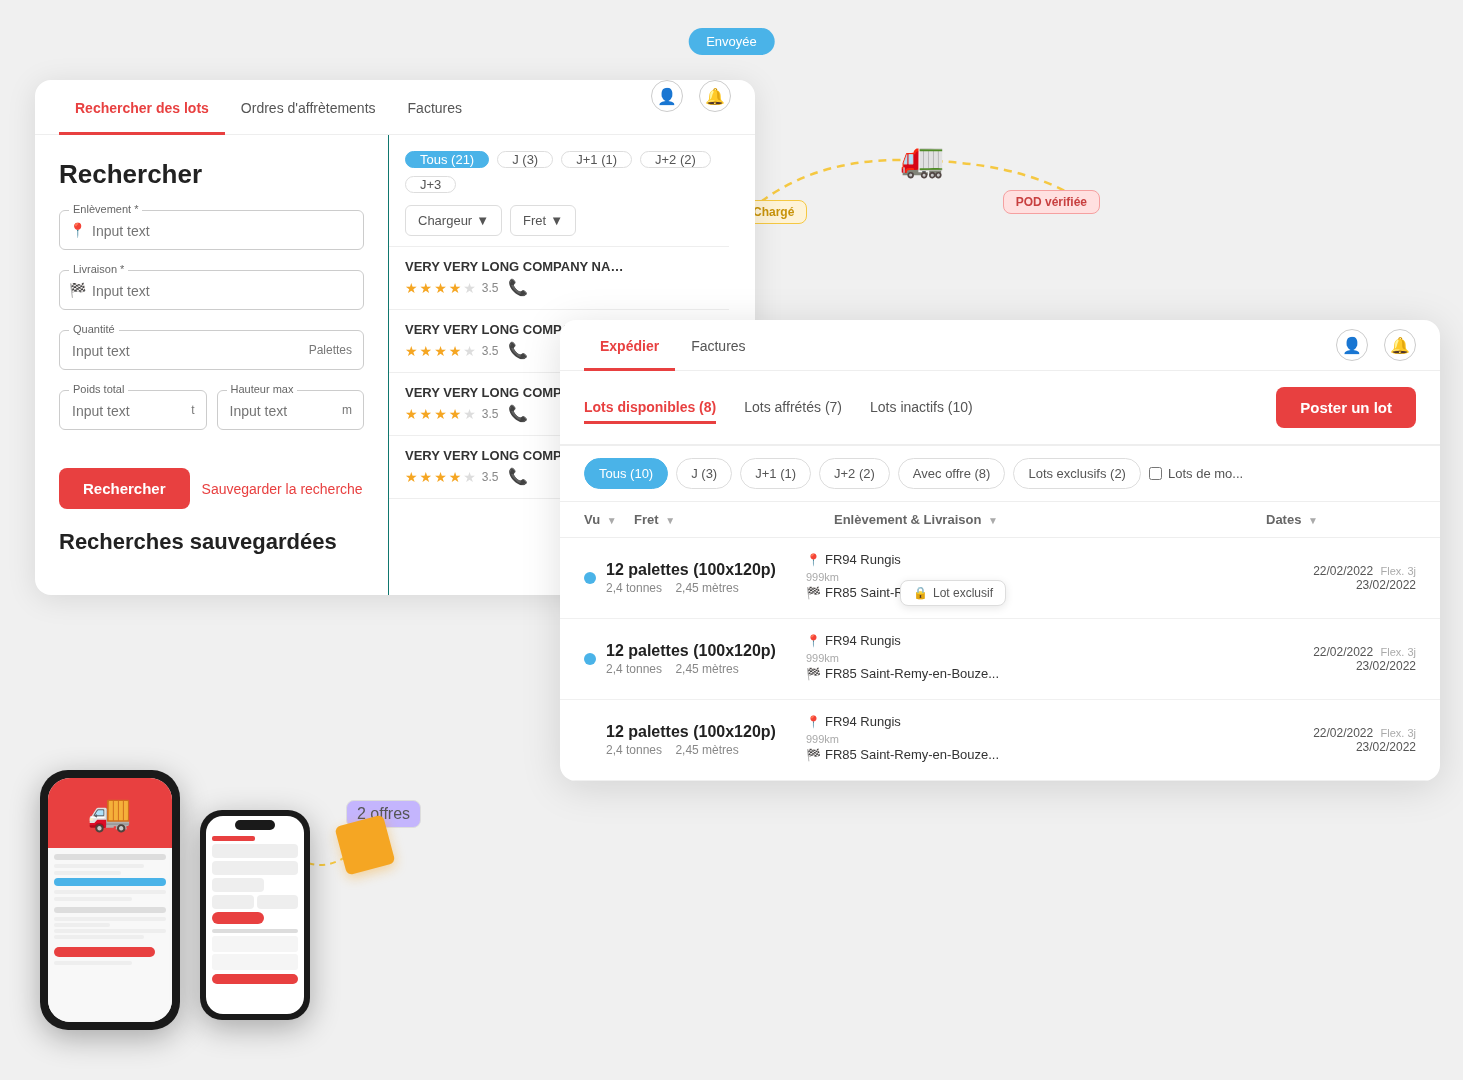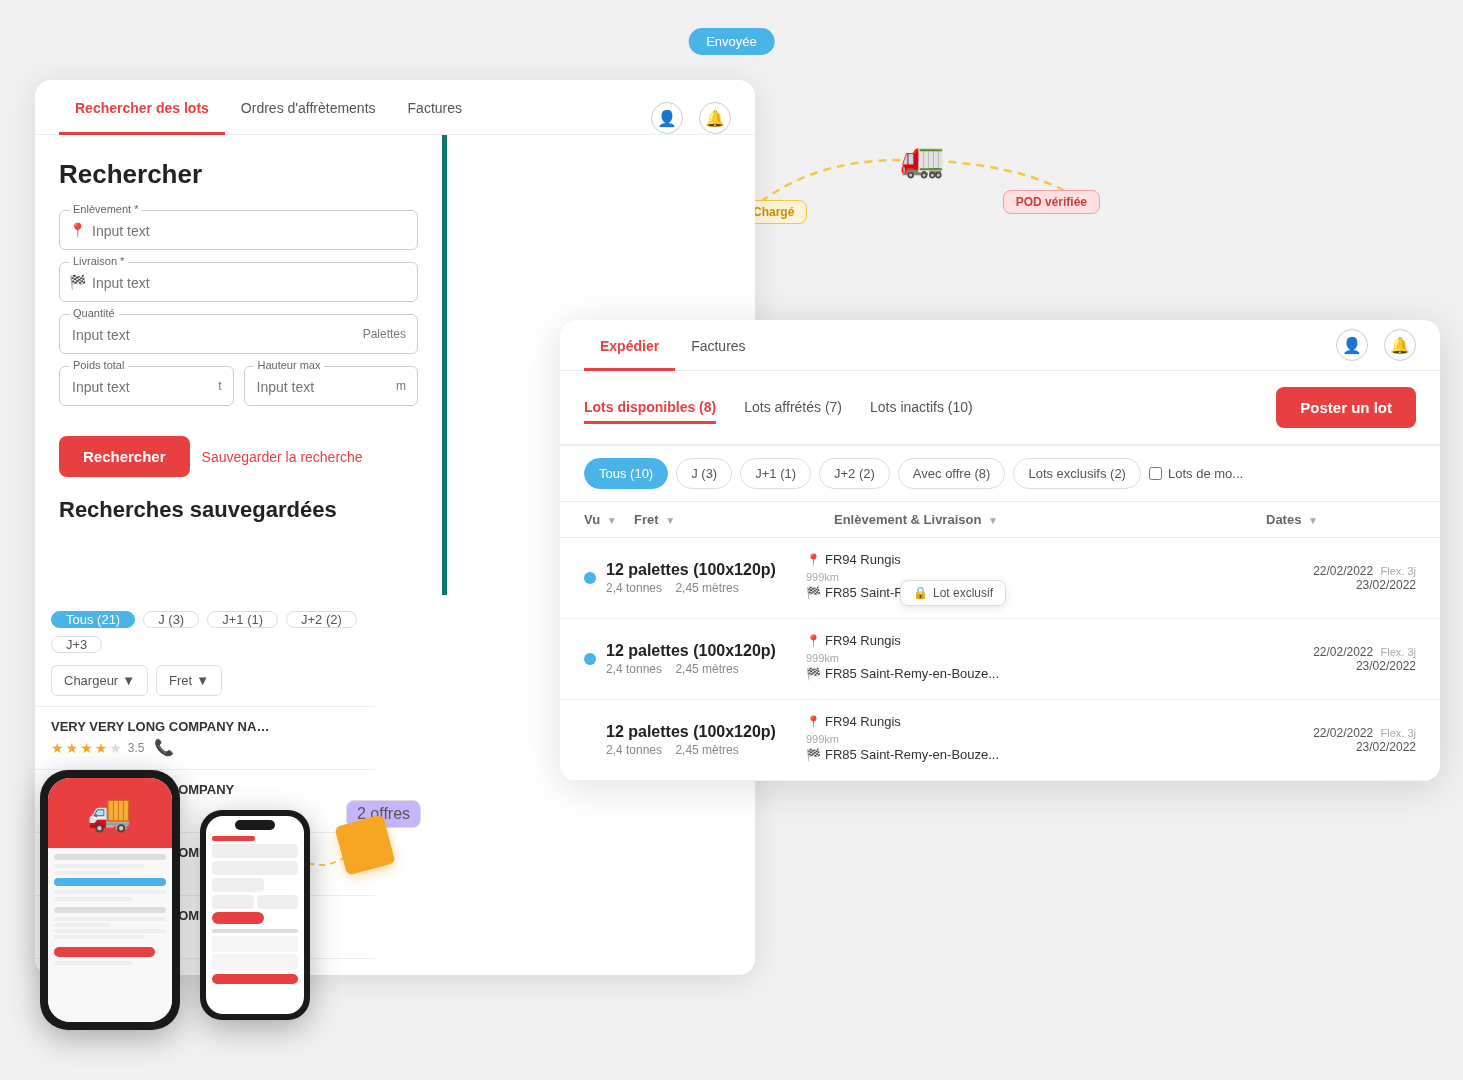--- a/index.html
+++ b/index.html
@@ -35,21 +35,21 @@
       width: 720px;
       background: white;
       border-radius: 16px;
       box-shadow: 0 4px 30px rgba(0,0,0,0.10);
       overflow: hidden;
     }
 
     
     .tabs-row {
       display: flex;
-      align-items: flex-end;
+      align-items: flex-start;
       padding: 0 24px;
       border-bottom: 1px solid #eee;
       gap: 0;
     }
     .tab-item {
       padding: 20px 16px 16px;
       font-size: 14px;
       color: #555;
       cursor: pointer;
       border-bottom: 3px solid transparent;
@@ -75,33 +75,33 @@
       align-items: center;
       justify-content: center;
       cursor: pointer;
       color: #666;
       font-size: 16px;
     }
 
     
     .left-panel {
       padding: 24px;
-      width: 412px;
+      width: 354px;
       float: left;
-      border-right: 5px solid #0f766e;
+      border-right: 1px solid #0f766e;
       min-height: 460px;
     }
     .panel-title {
       font-size: 26px;
       font-weight: 700;
       color: #222;
       margin-bottom: 20px;
     }
     .field-group {
-      margin-bottom: 12px;
+      margin-bottom: 20px;
       position: relative;
     }
     .field-label {
       font-size: 11px;
       color: #666;
       position: absolute;
       top: -7px;
       left: 10px;
       background: white;
       padding: 0 4px;

